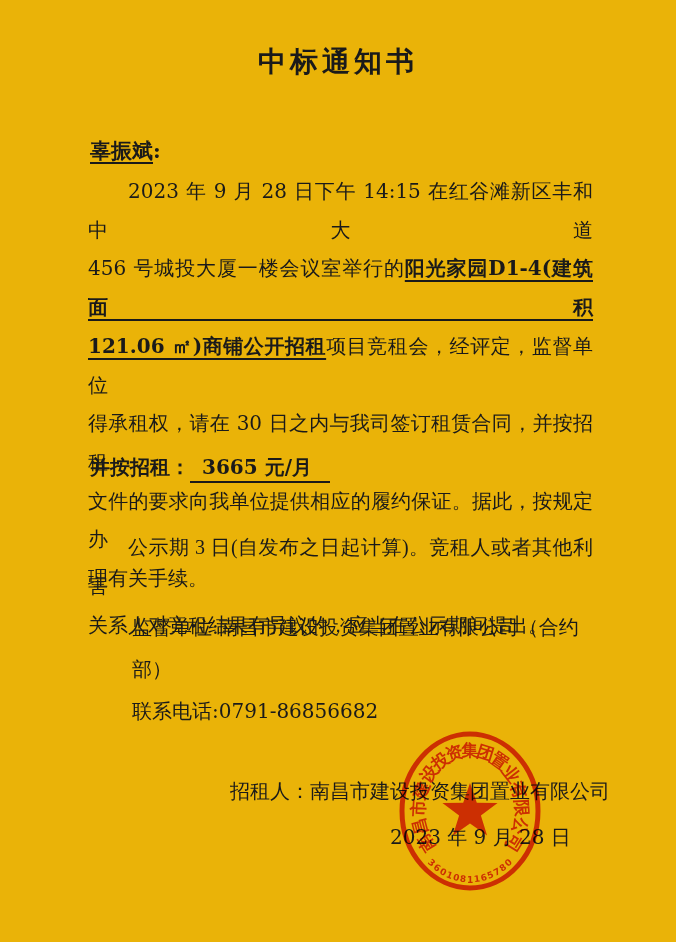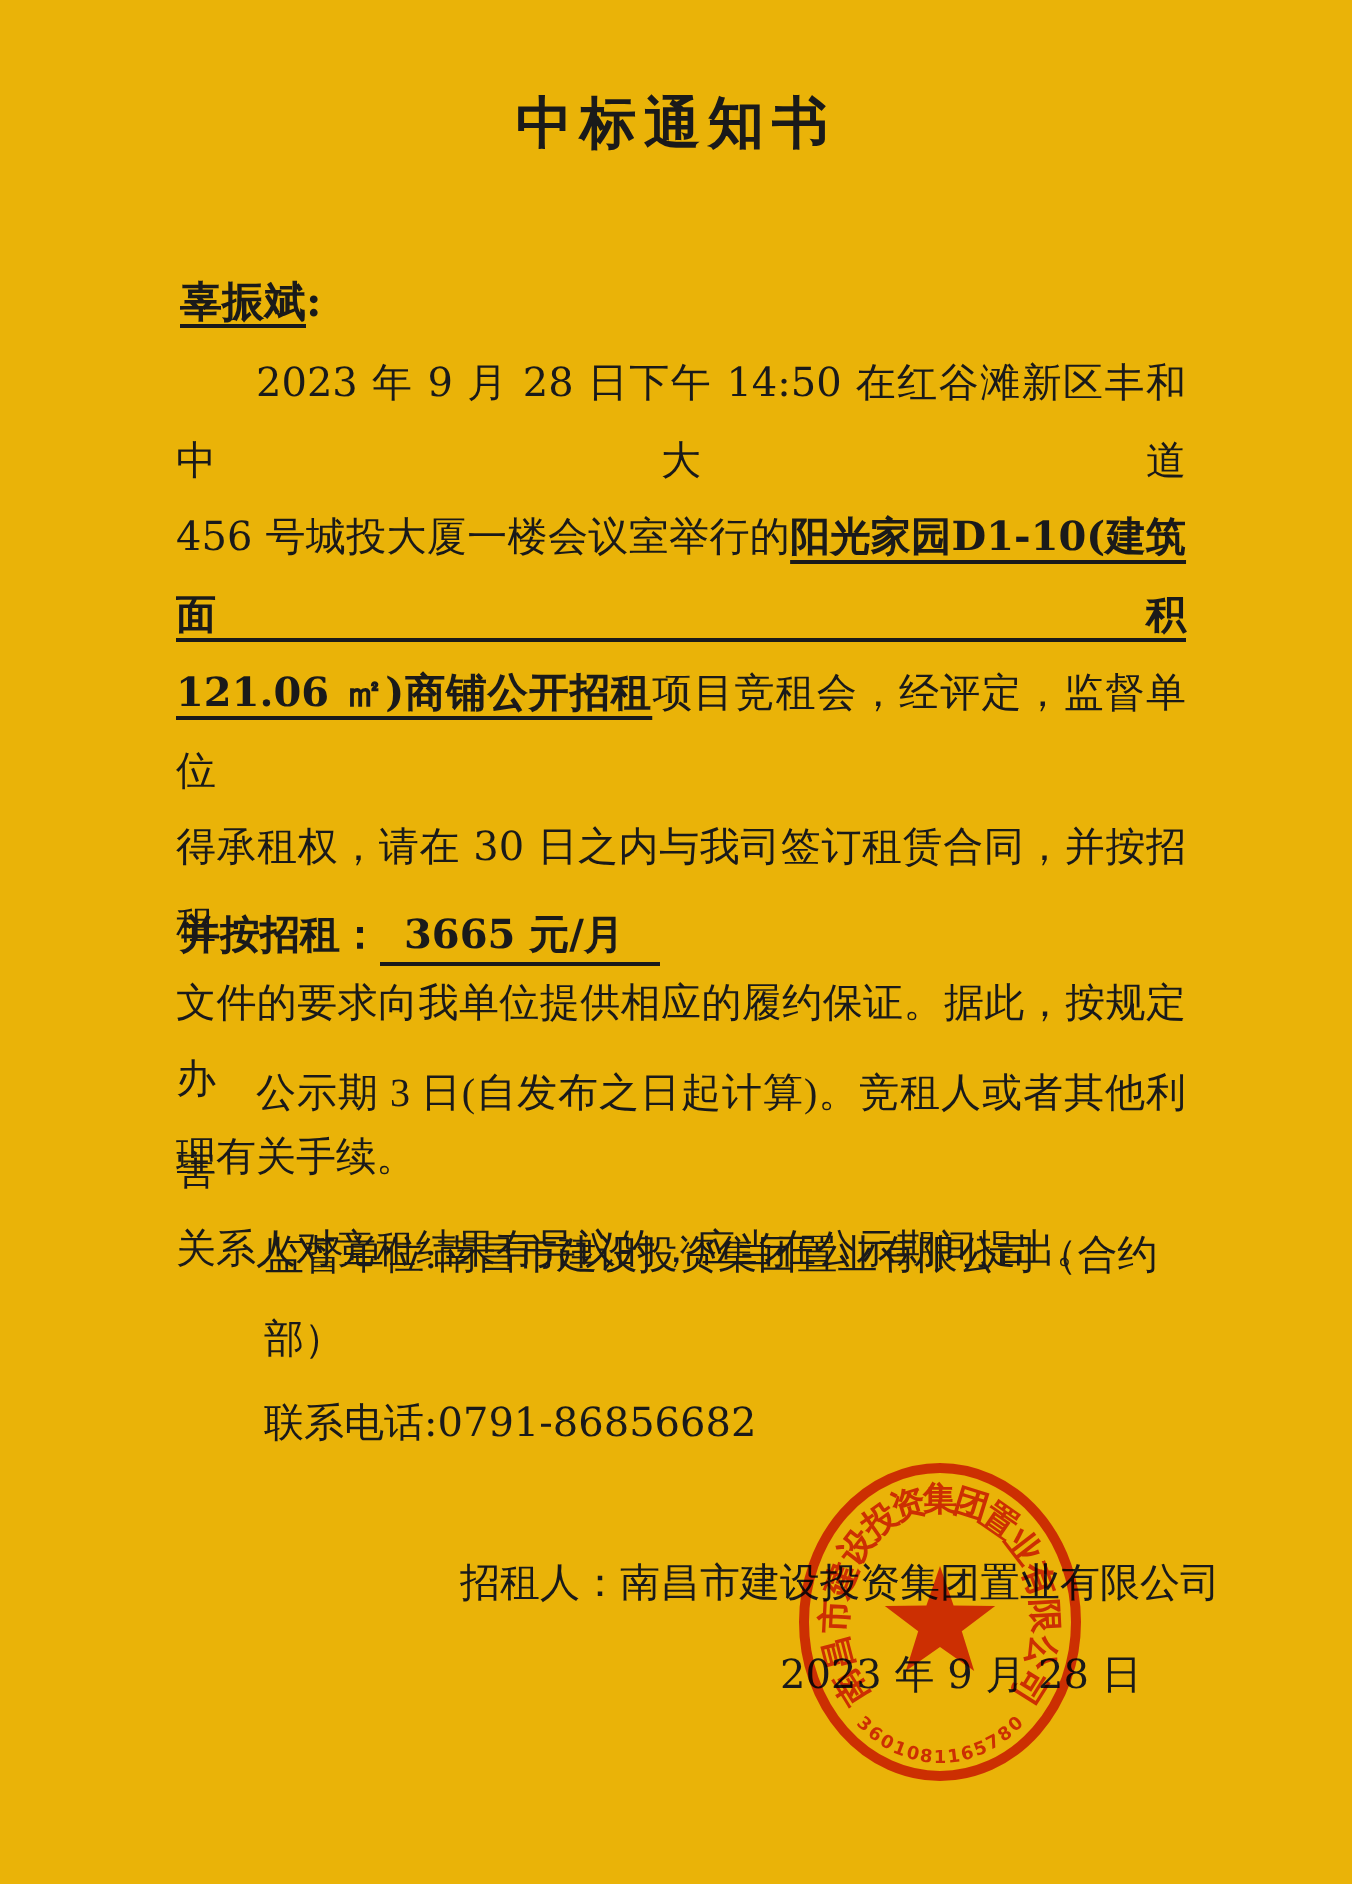--- a/index.html
+++ b/index.html
@@ -84,22 +84,22 @@
 
 <div class="page">
 
   <div class="doc-title">中标通知书</div>
 
   <div class="greeting">
     <span class="name">辜振斌</span><span>:</span>
   </div>
 
   <div class="para" id="para-main">
-      <div class="p-line indent just"><span>2023 年 9 月 28 日下午 14:50 在红谷滩新区丰和中大道</span></div>
-      <div class="p-line just"><span>456 号城投大厦一楼会议室举行的</span><span class="seg-em">阳光家园D1-10(建筑面积</span></div>
+      <div class="p-line indent just"><span>2023 年 9 月 28 日下午 14:15 在红谷滩新区丰和中大道</span></div>
+      <div class="p-line just"><span>456 号城投大厦一楼会议室举行的</span><span class="seg-em">阳光家园D1-4(建筑面积</span></div>
       <div class="p-line just"><span class="seg-em">121.06 ㎡)商铺公开招租</span><span>项目竞租会，经评定，监督单位</span></div>
       <div class="p-line just"><span>得承租权，请在 30 日之内与我司签订租赁合同，并按招租</span></div>
       <div class="p-line just"><span>文件的要求向我单位提供相应的履约保证。据此，按规定办</span></div>
       <div class="p-line"><span>理有关手续。</span></div>
     </div>
 
   <div class="result-line">
     <span>并按招租：</span><span class="result-value">3665 元/月</span>
   </div>
 

